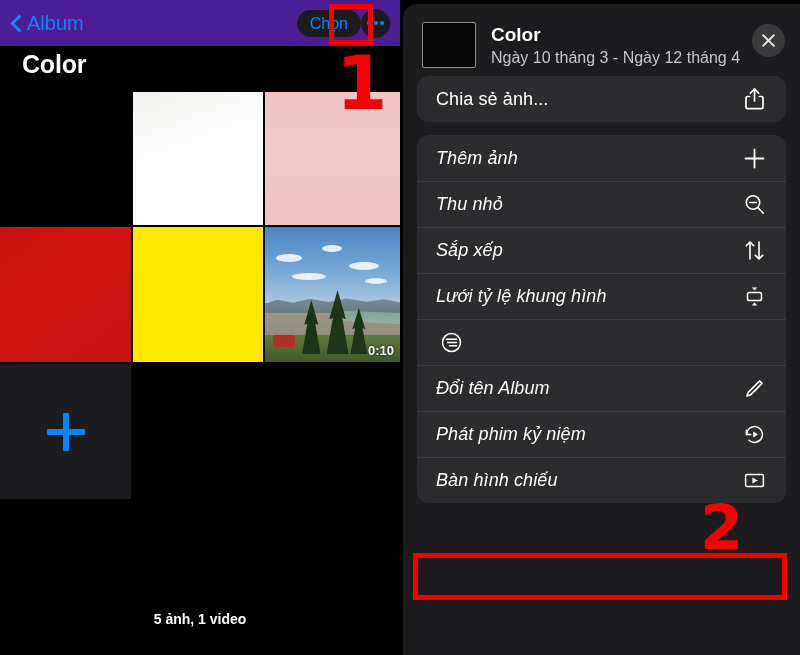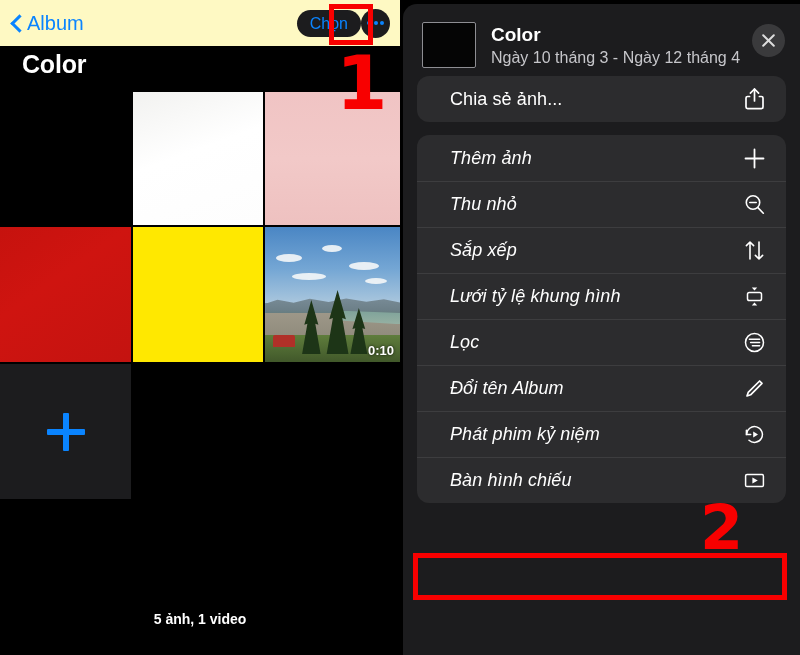--- a/index.html
+++ b/index.html
@@ -12,21 +12,21 @@
   #root { position:relative; width:800px; height:655px; background:#000; }
 
   
   #left-pane {
     position:absolute; left:0; top:0; width:400px; height:655px;
     background:#000; overflow:hidden;
   }
 
   .nav-bar {
     position:absolute; left:0; top:0; width:400px; height:46px;
-    background:#fef9c3; display:flex; align-items:center;
+    background:#4c1d95; display:flex; align-items:center;
   }
   .back-btn {
     display:flex; align-items:center; gap:5px;
     color:#0a84ff; font-size:20px; margin-left:11px; cursor:pointer;
   }
   .chev {
     width:11px; height:19px; position:relative; display:inline-block;
   }
   .chev::before {
     content:""; position:absolute; left:2px; top:3px;
@@ -170,21 +170,21 @@
   .close-btn svg { display:block; }
 
   .menu-card {
     margin:0 14px 13px 14px; background:#2c2c2e; border-radius:12px;
     overflow:hidden;
   }
   .menu-card.group2 { margin-bottom:12px;font-style:italic; }
 
   .menu-row {
     height:46px; display:flex; align-items:center;
-    padding:0 17px 0 33px; cursor:pointer; position:relative;
+    padding:0 17px 0 19px; cursor:pointer; position:relative;
   }
   .menu-row + .menu-row::before {
     content:""; position:absolute; left:0; right:0; top:0; height:1px;
     background:#3d3d3f;
   }
   .menu-label { color:#fff; font-size:18px; flex:1; letter-spacing:.1px; }
   .menu-icon {
     width:30px; height:30px; display:flex;
     align-items:center; justify-content:center; color:#fff; flex:none;
   }
@@ -317,21 +317,20 @@
         <span class="menu-icon">
           <svg width="23" height="23" viewBox="0 0 23 23" fill="none" stroke="#fff" stroke-width="1.5">
             <rect x="4.5" y="7.5" width="14" height="8" rx="1.8"></rect>
             <path d="M8.8 2.6 H14.2 L11.5 5.6 Z" fill="#fff" stroke="none"></path>
             <path d="M8.8 20.4 H14.2 L11.5 17.4 Z" fill="#fff" stroke="none"></path>
           </svg>
         </span>
       </div>
 
       <div class="menu-row">
-        <span class="menu-label">Lọc</span>
         <span class="menu-icon">
           <svg width="23" height="23" viewBox="0 0 23 23" fill="none" stroke="#fff" stroke-width="1.5" stroke-linecap="round">
             <circle cx="11.5" cy="11.5" r="9"></circle>
             <path d="M6.4 8.2 H16.6 M7.6 11.5 H16.6 M9.4 14.8 H16.6"></path>
           </svg>
         </span>
       </div>
 
       <div class="menu-row">
         <span class="menu-label">Đổi tên Album</span>

